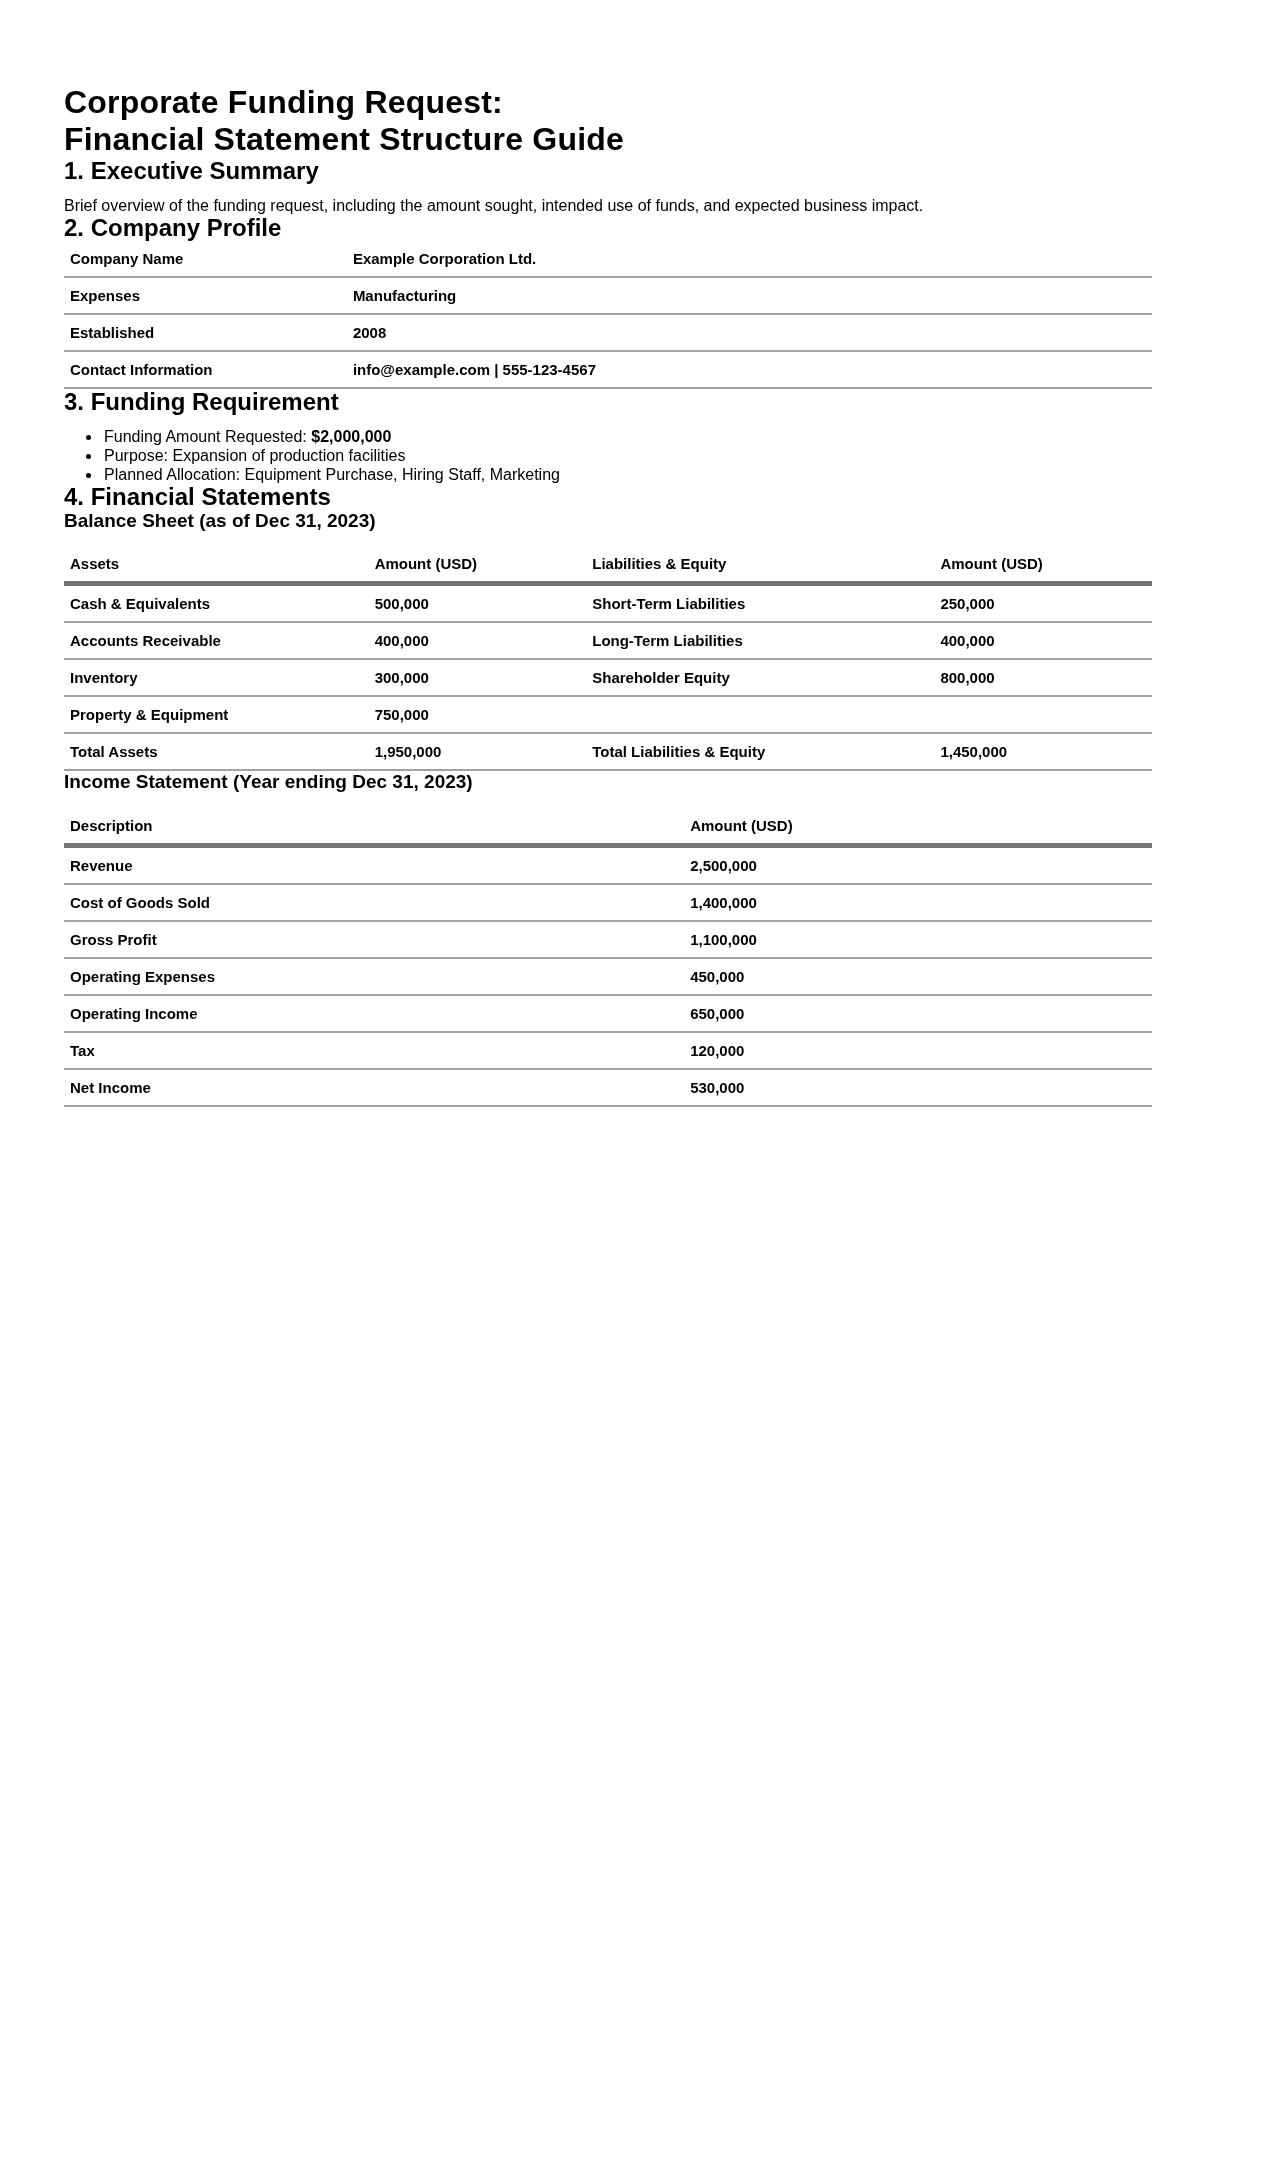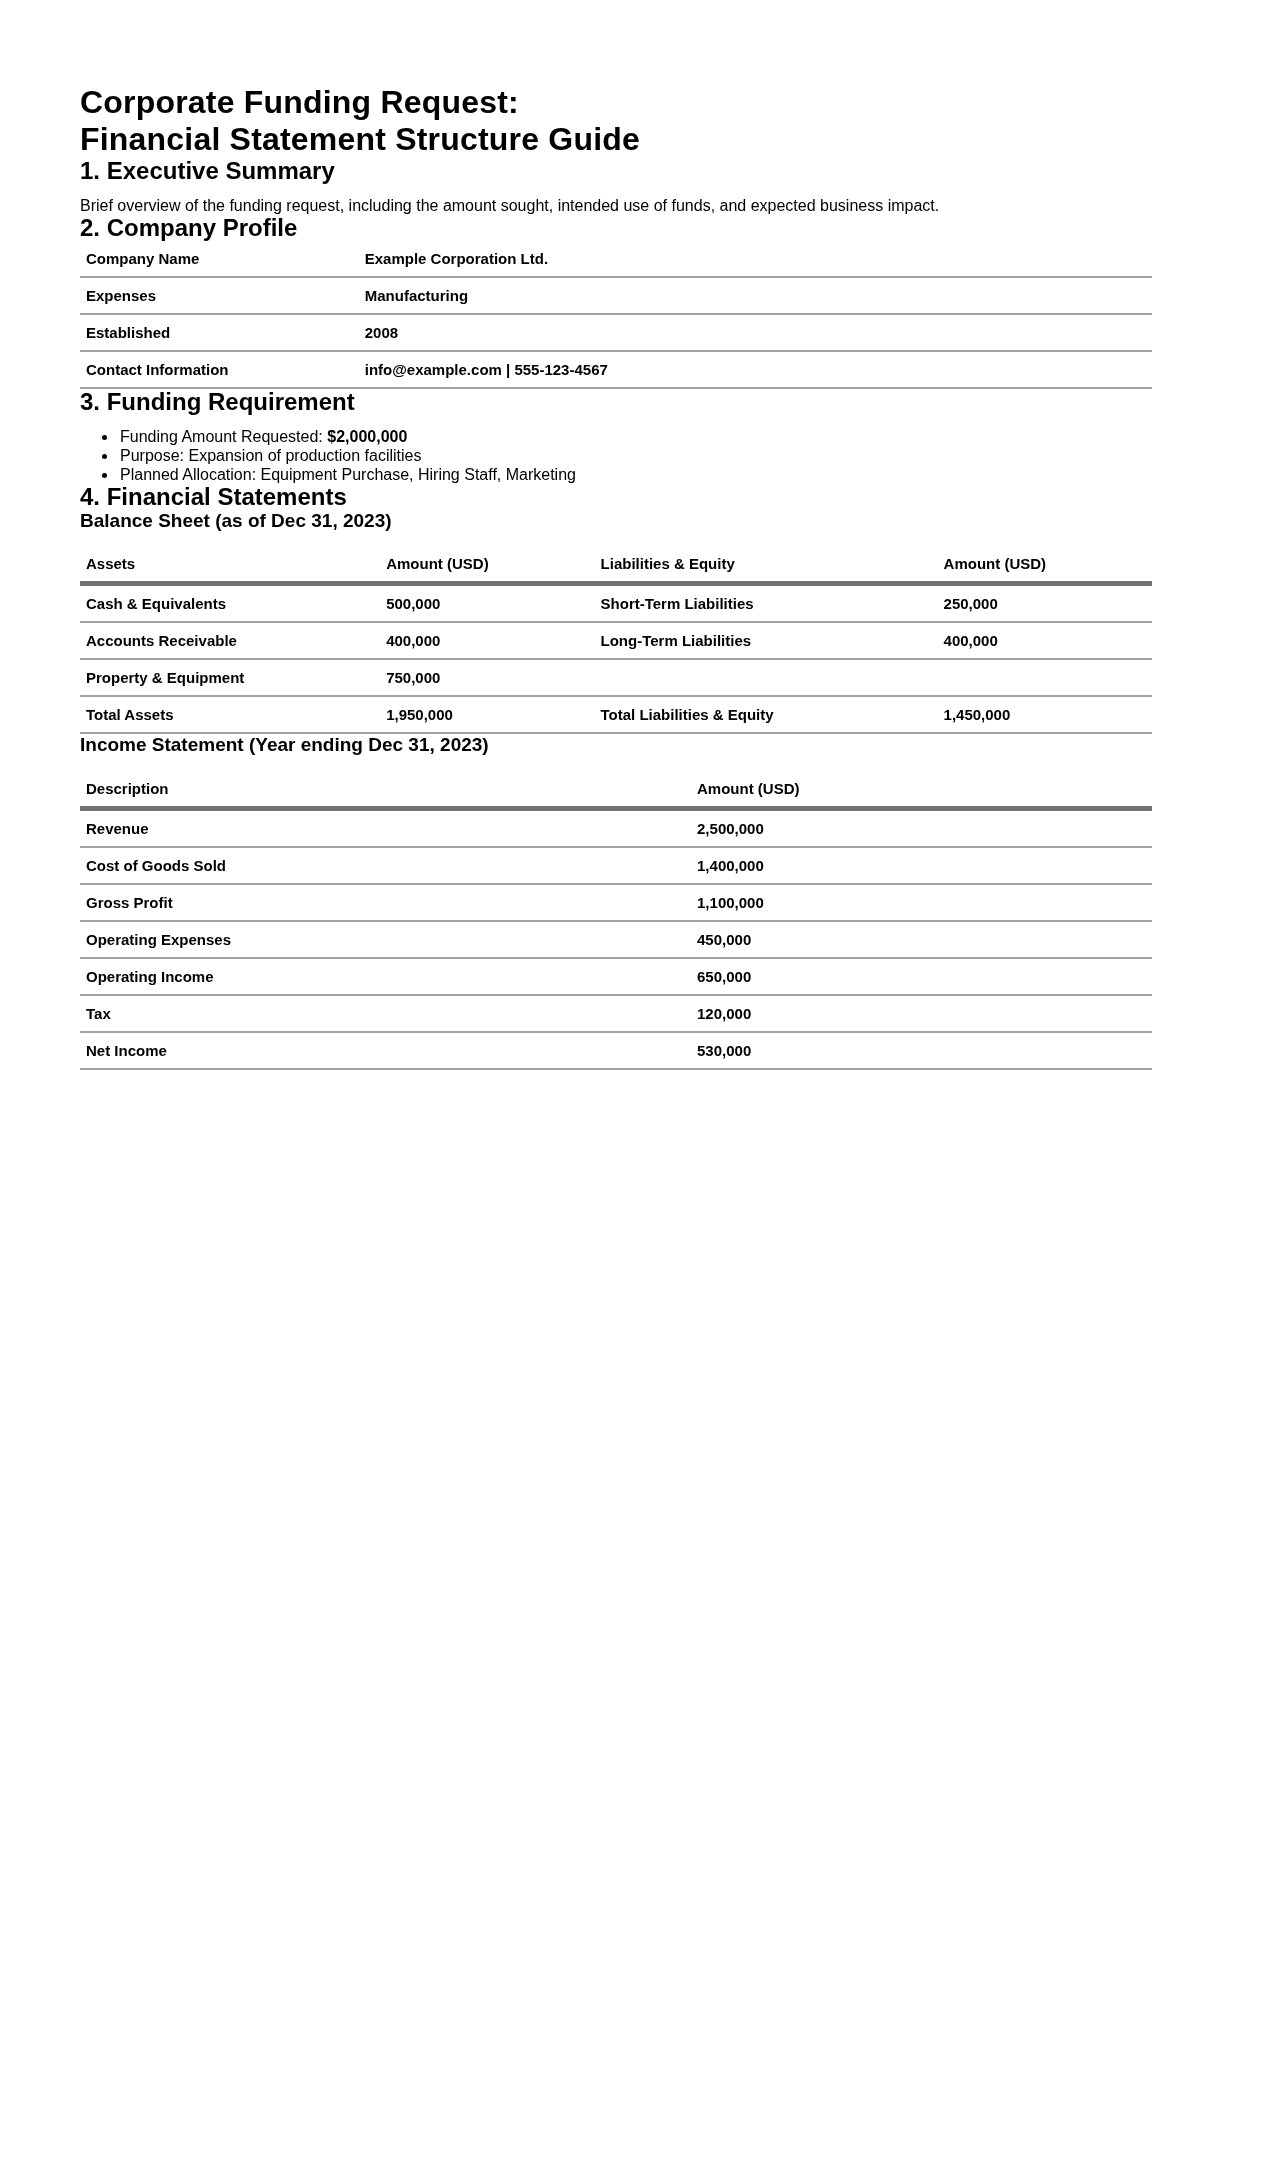--- a/index.html
+++ b/index.html
@@ -9,21 +9,21 @@
   }
   body {
     width: 1263px;
     height: 2161px;
     font-family: "Liberation Sans", sans-serif;
     color: #000000;
     position: relative;
     overflow: hidden;
   }
   .page {
-    padding: 84px 111px 0 80px; 
+    padding: 84px 111px 0 64px; 
   }
   h1.doc-title {
     margin: 0;
     font-size: 32px;
     line-height: 37px;
     font-weight: bold;
     letter-spacing: 0.2px;
   }
   h2.section-heading {
     font-size: 24px;
@@ -160,20 +160,26 @@
         <td>Short-Term Liabilities</td>
         <td>250,000</td>
       </tr>
       <tr>
         <td>Accounts Receivable</td>
         <td>400,000</td>
         <td>Long-Term Liabilities</td>
         <td>400,000</td>
       </tr>
       <tr>
+        <td>Inventory</td>
+        <td>300,000</td>
+        <td>Shareholder Equity</td>
+        <td>800,000</td>
+      </tr>
+      <tr>
         <td>Property &amp; Equipment</td>
         <td>750,000</td>
         <td></td>
         <td></td>
       </tr>
       <tr class="total-row">
         <td>Total Assets</td>
         <td>1,950,000</td>
         <td>Total Liabilities &amp; Equity</td>
         <td>1,450,000</td>

